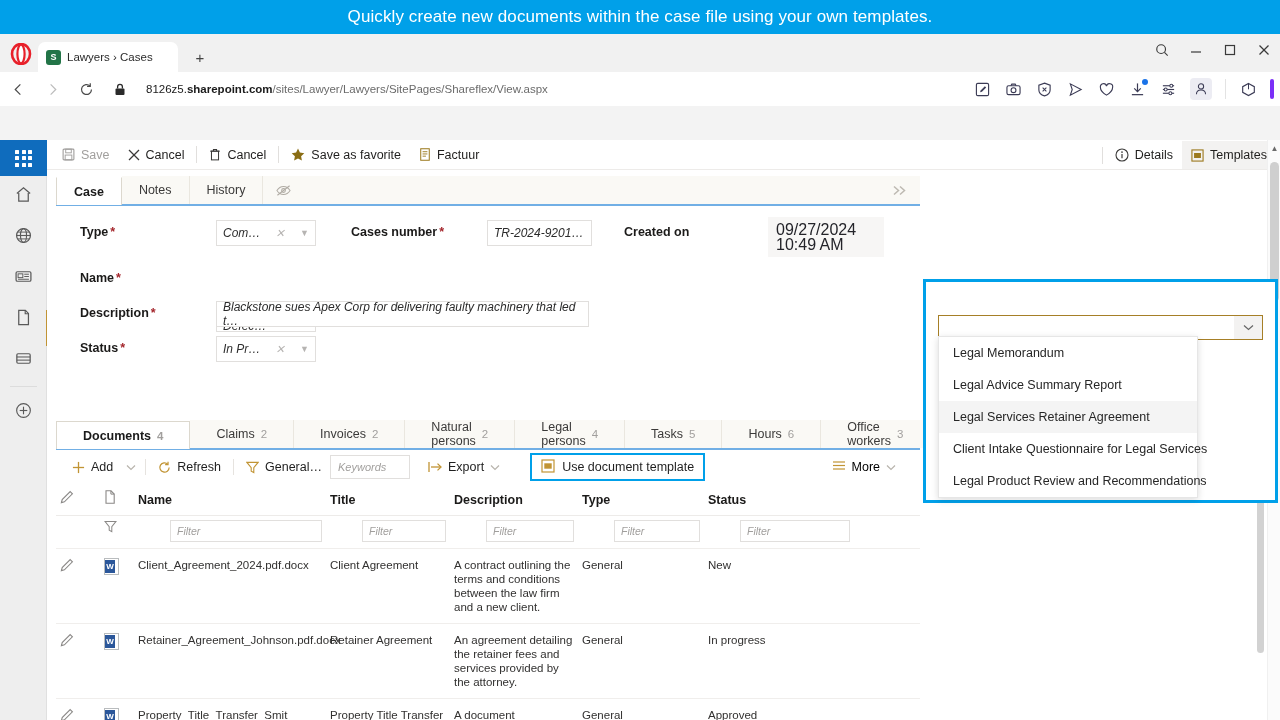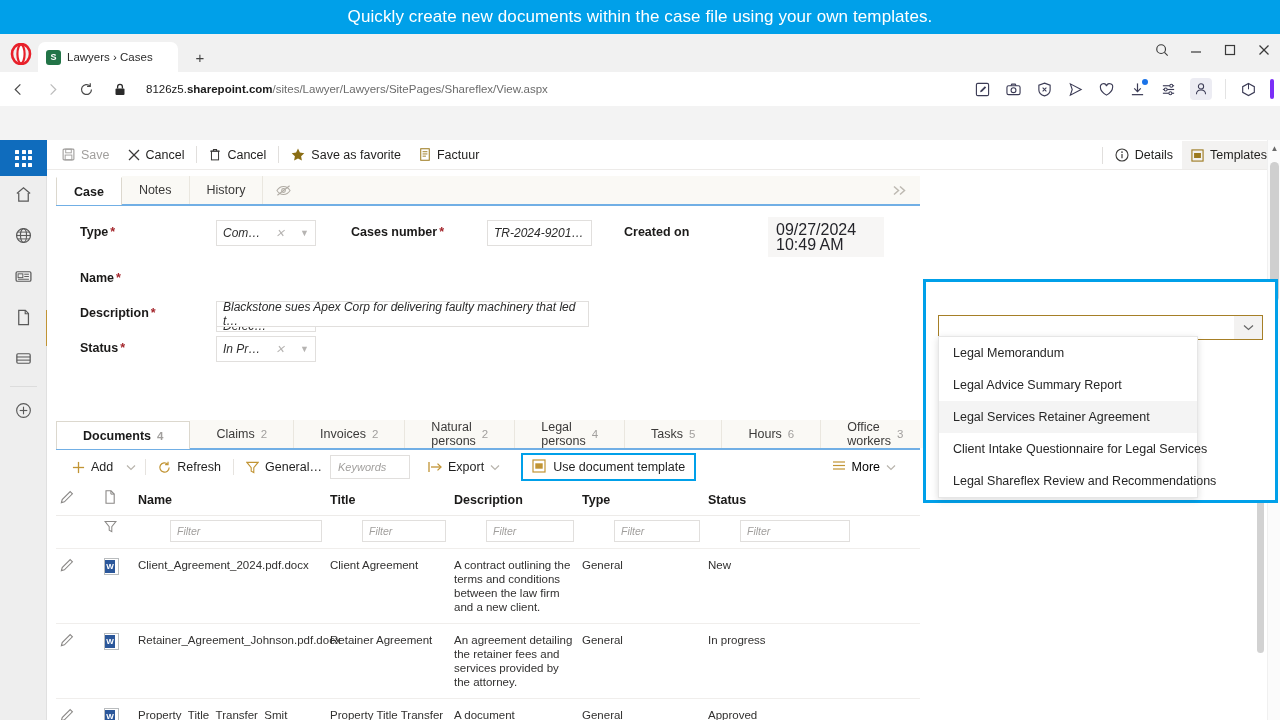--- a/index.html
+++ b/index.html
@@ -201,21 +201,21 @@
     color: #1f1f1f; white-space: nowrap;
   }
   .tb .gl { color: #c19434; font-size: 13px; display: flex; align-items: center; }
   .tb-sep { width: 1px; height: 16px; background: #e6e3df; margin: 0 4px; }
   .kw-input {
     width: 80px; height: 24px; border: 1px solid #e1dfdd; background: #fff;
     font-size: 11px; color: #a19f9d; font-style: italic; display: flex; align-items: center; padding: 0 7px;
   }
   .udt-btn {
     border: 2px solid #00a0e9; height: 28px; display: flex; align-items: center; gap: 7px;
-    padding: 0 9px; margin-left: 13px; font-size: 12.5px; color: #1f1f1f; background: #fff;
+    padding: 0 9px; margin-left: 22px; font-size: 12.5px; color: #1f1f1f; background: #fff;
   }
   .more-btn { position: absolute; right: 24px; display: flex; align-items: center; gap: 6px; font-size: 12.5px; }
 
   table.dg { width: 100%; border-collapse: collapse; table-layout: fixed; }
   table.dg th {
     text-align: left; font-size: 12.5px; color: #1b1a19; font-weight: 600;
     padding: 6px 4px 8px 4px; border-bottom: 1px solid #edebe9; vertical-align: bottom;
   }
   table.dg td {
     font-size: 11.5px; color: #323130; padding: 9px 4px; vertical-align: top;
@@ -845,18 +845,18 @@
               </svg>
           </span>
         </div>
       </div>
 
       <div class="tmpl-list">
         <div class="tmpl-item">Legal Memorandum</div>
         <div class="tmpl-item">Legal Advice Summary Report</div>
         <div class="tmpl-item hl">Legal Services Retainer Agreement</div>
         <div class="tmpl-item">Client Intake Questionnaire for Legal Services</div>
-        <div class="tmpl-item">Legal Shareflex Review and Recommendations</div>
+        <div class="tmpl-item">Legal Product Review and Recommendations</div>
       </div>
 
     </div>
   </div>
 </div>
 
 </body></html>

